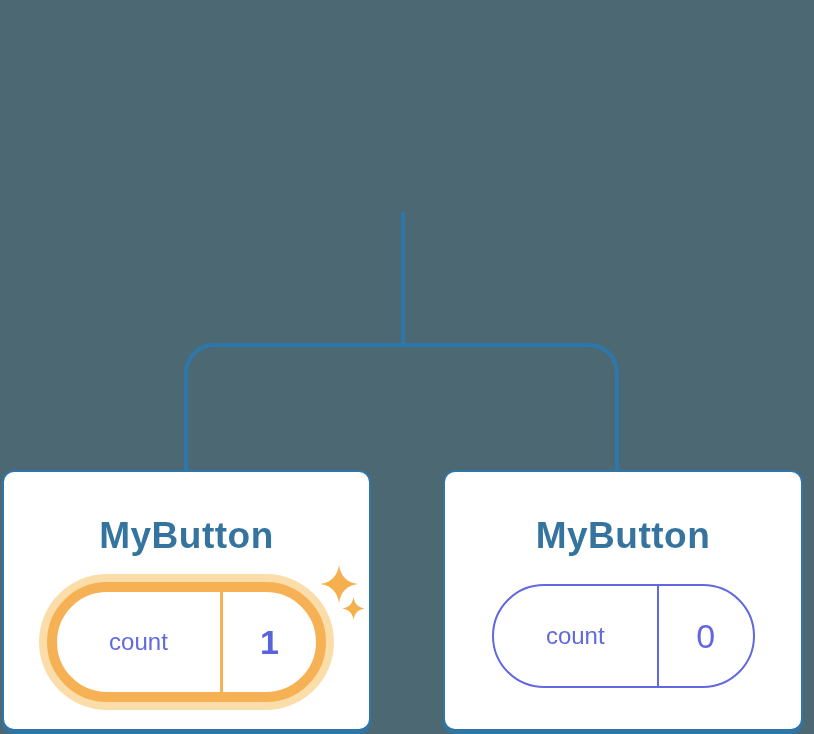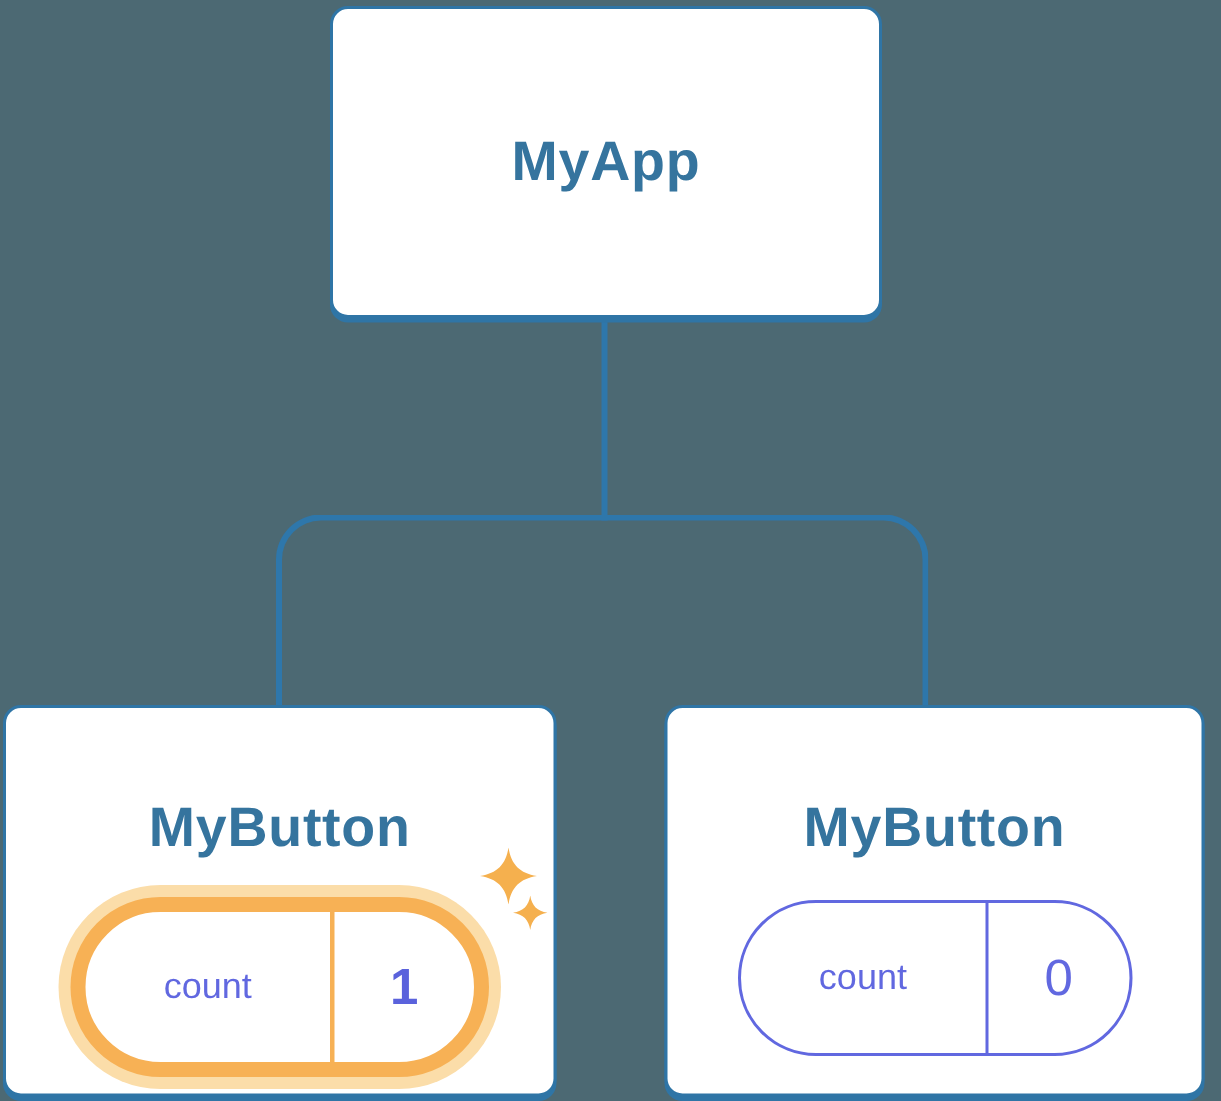--- a/index.html
+++ b/index.html
@@ -75,21 +75,21 @@
   }
   .node-title {
     color: #35749E;
     font-size: 37px;
     font-weight: 700;
     letter-spacing: 0.5px;
     line-height: 40px;
   }
   .card.child-left .node-title,
   .card.child-right .node-title {
-    margin-top: 60px;
+    margin-top: 44px;
   }
   
   .pill {
     display: flex;
     align-items: stretch;
     box-sizing: content-box;
     background: #FFFFFF;
     width: 259px;
     height: 100px;
   }
@@ -136,23 +136,20 @@
   .sparkle path { fill: #F5B04E; }
 </style>
 </head>
 <body>
 
 <div class="canvas">
 
   <div class="stub"></div>
   <div class="bracket"></div>
 
-  <div class="card root">
-    <div class="node-title">MyApp</div>
-  </div>
 
   <div class="card child-left">
     <div class="node-title">MyButton</div>
     <div class="pill highlight">
       <div class="seg-key">count</div>
       <div class="seg-val">1</div>
     </div>
     <span class="sparkle large">
       <svg viewBox="0 0 24 24" aria-hidden="true">
         <path d="M12 0 C13.1 7.2 16.8 10.9 24 12 C16.8 13.1 13.1 16.8 12 24 C10.9 16.8 7.2 13.1 0 12 C7.2 10.9 10.9 7.2 12 0 Z"></path>

